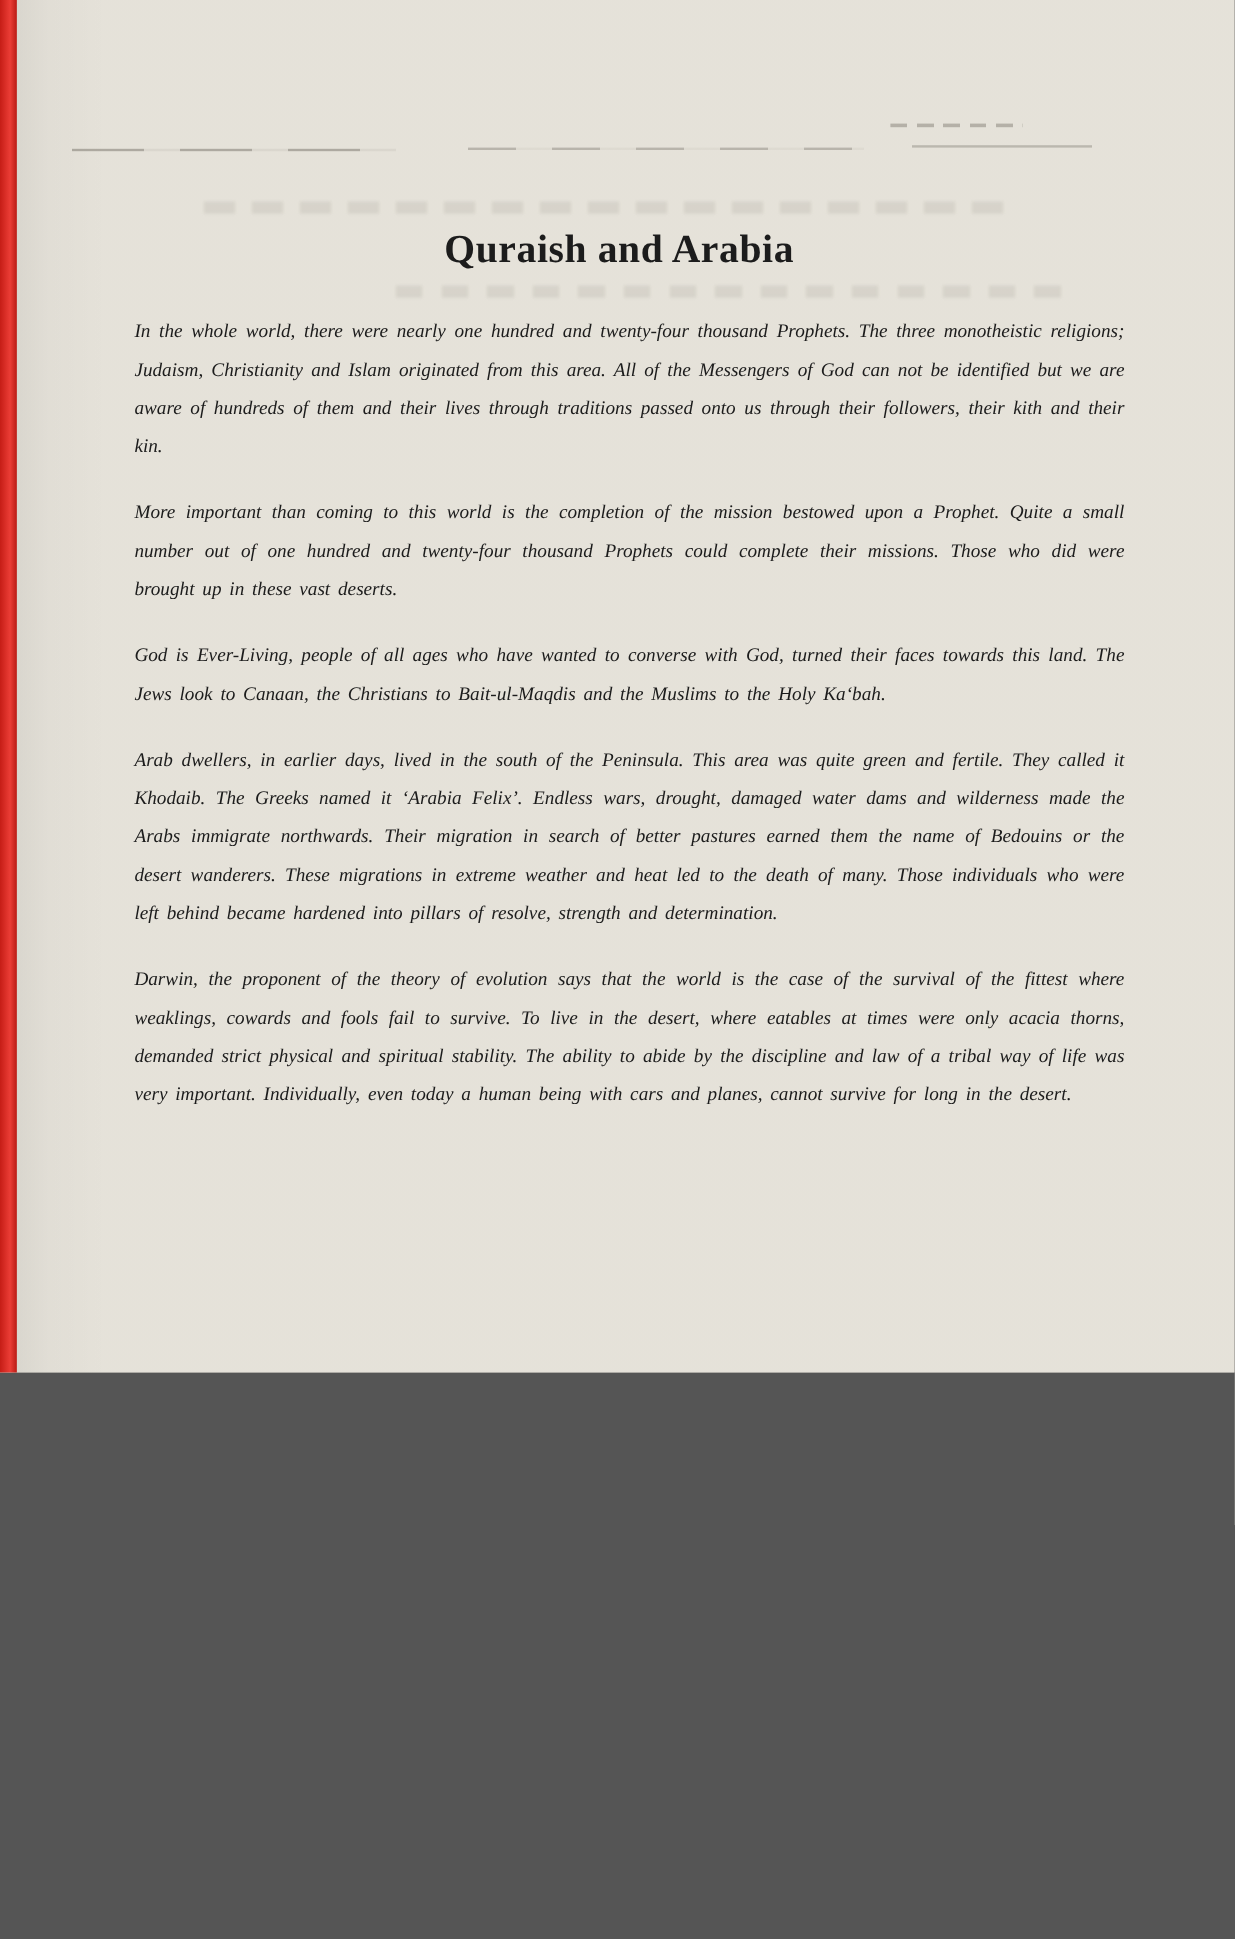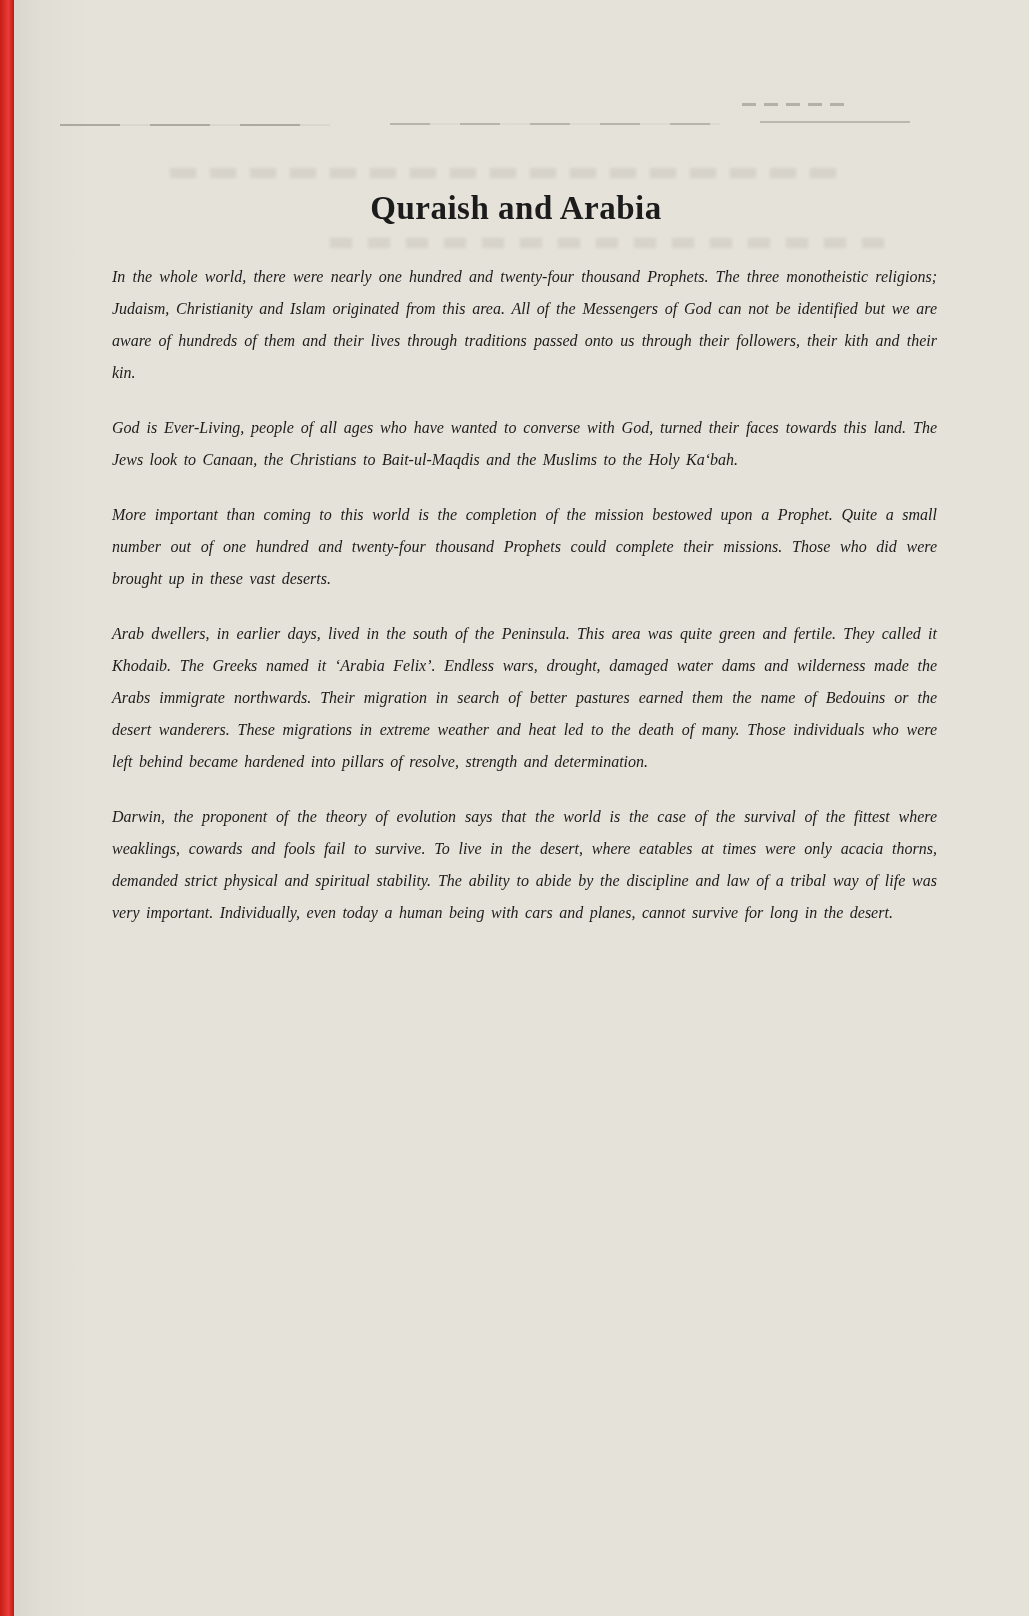--- a/index.html
+++ b/index.html
@@ -3,21 +3,21 @@
 <meta charset="utf-8">
 <style>
   html, body {
     margin: 0;
     padding: 0;
     background: #555;
   }
   .page {
     position: relative;
     width: 1029px;
-    height: 1616px;
+    height: 1144px;
     margin: 0 auto;
     background: #ebe8e0;
     background-image: linear-gradient(90deg, rgba(0,0,0,0.07) 0px, rgba(0,0,0,0.02) 40px, rgba(0,0,0,0) 90px),
                       linear-gradient(0deg, rgba(120,110,90,0.05), rgba(120,110,90,0.05));
     overflow: hidden;
     font-family: "Liberation Serif", "DejaVu Serif", serif;
     color: #1c1c1c;
   }
   .cover-edge {
     position: absolute;
@@ -99,19 +99,19 @@
   <div class="artifact artifact-rule-1"></div>
   <div class="artifact artifact-rule-2"></div>
   <div class="artifact artifact-rule-3"></div>
   <div class="artifact artifact-ghost-1"></div>
   <div class="artifact artifact-ghost-2"></div>
 
   <div class="content">
     <h1 class="title">Quraish and Arabia</h1>
     <div class="body-text">
       <p>In the whole world, there were nearly one hundred and twenty-four thousand Prophets. The three monotheistic religions; Judaism, Christianity and Islam originated from this area. All of the Messengers of God can not be identified but we are aware of hundreds of them and their lives through traditions passed onto us through their followers, their kith and their kin.</p>
+      <p>More important than coming to this world is the completion of the mission bestowed upon a Prophet. Quite a small number out of one hundred and twenty-four thousand Prophets could complete their missions. Those who did were brought up in these vast deserts.</p>
       <p>God is Ever-Living, people of all ages who have wanted to converse with God, turned their faces towards this land. The Jews look to Canaan, the Christians to Bait-ul-Maqdis and the Muslims to the Holy Ka‘bah.</p>
-      <p>More important than coming to this world is the completion of the mission bestowed upon a Prophet. Quite a small number out of one hundred and twenty-four thousand Prophets could complete their missions. Those who did were brought up in these vast deserts.</p>
       <p>Arab dwellers, in earlier days, lived in the south of the Peninsula. This area was quite green and fertile. They called it Khodaib. The Greeks named it ‘Arabia Felix’. Endless wars, drought, damaged water dams and wilderness made the Arabs immigrate northwards. Their migration in search of better pastures earned them the name of Bedouins or the desert wanderers. These migrations in extreme weather and heat led to the death of many. Those individuals who were left behind became hardened into pillars of resolve, strength and determination.</p>
       <p>Darwin, the proponent of the theory of evolution says that the world is the case of the survival of the fittest where weaklings, cowards and fools fail to survive. To live in the desert, where eatables at times were only acacia thorns, demanded strict physical and spiritual stability. The ability to abide by the discipline and law of a tribal way of life was very important. Individually, even today a human being with cars and planes, cannot survive for long in the desert.</p>
     </div>
   </div>
 </div>
 
 </body></html>

